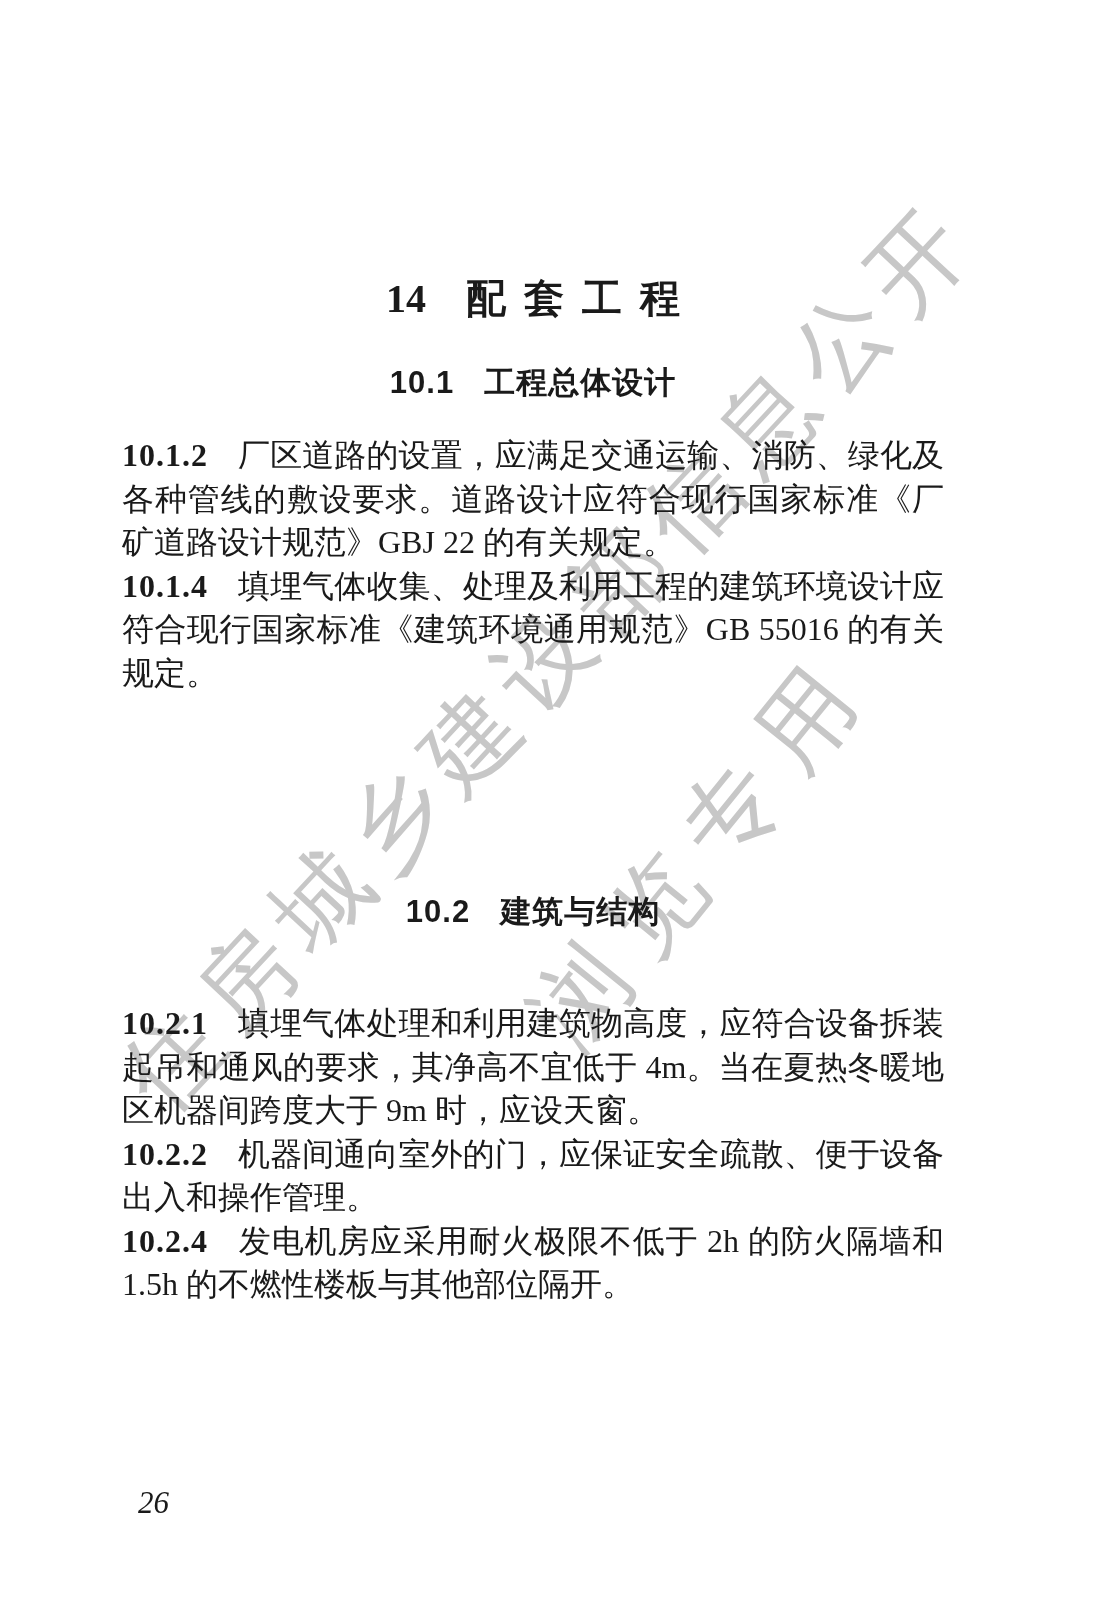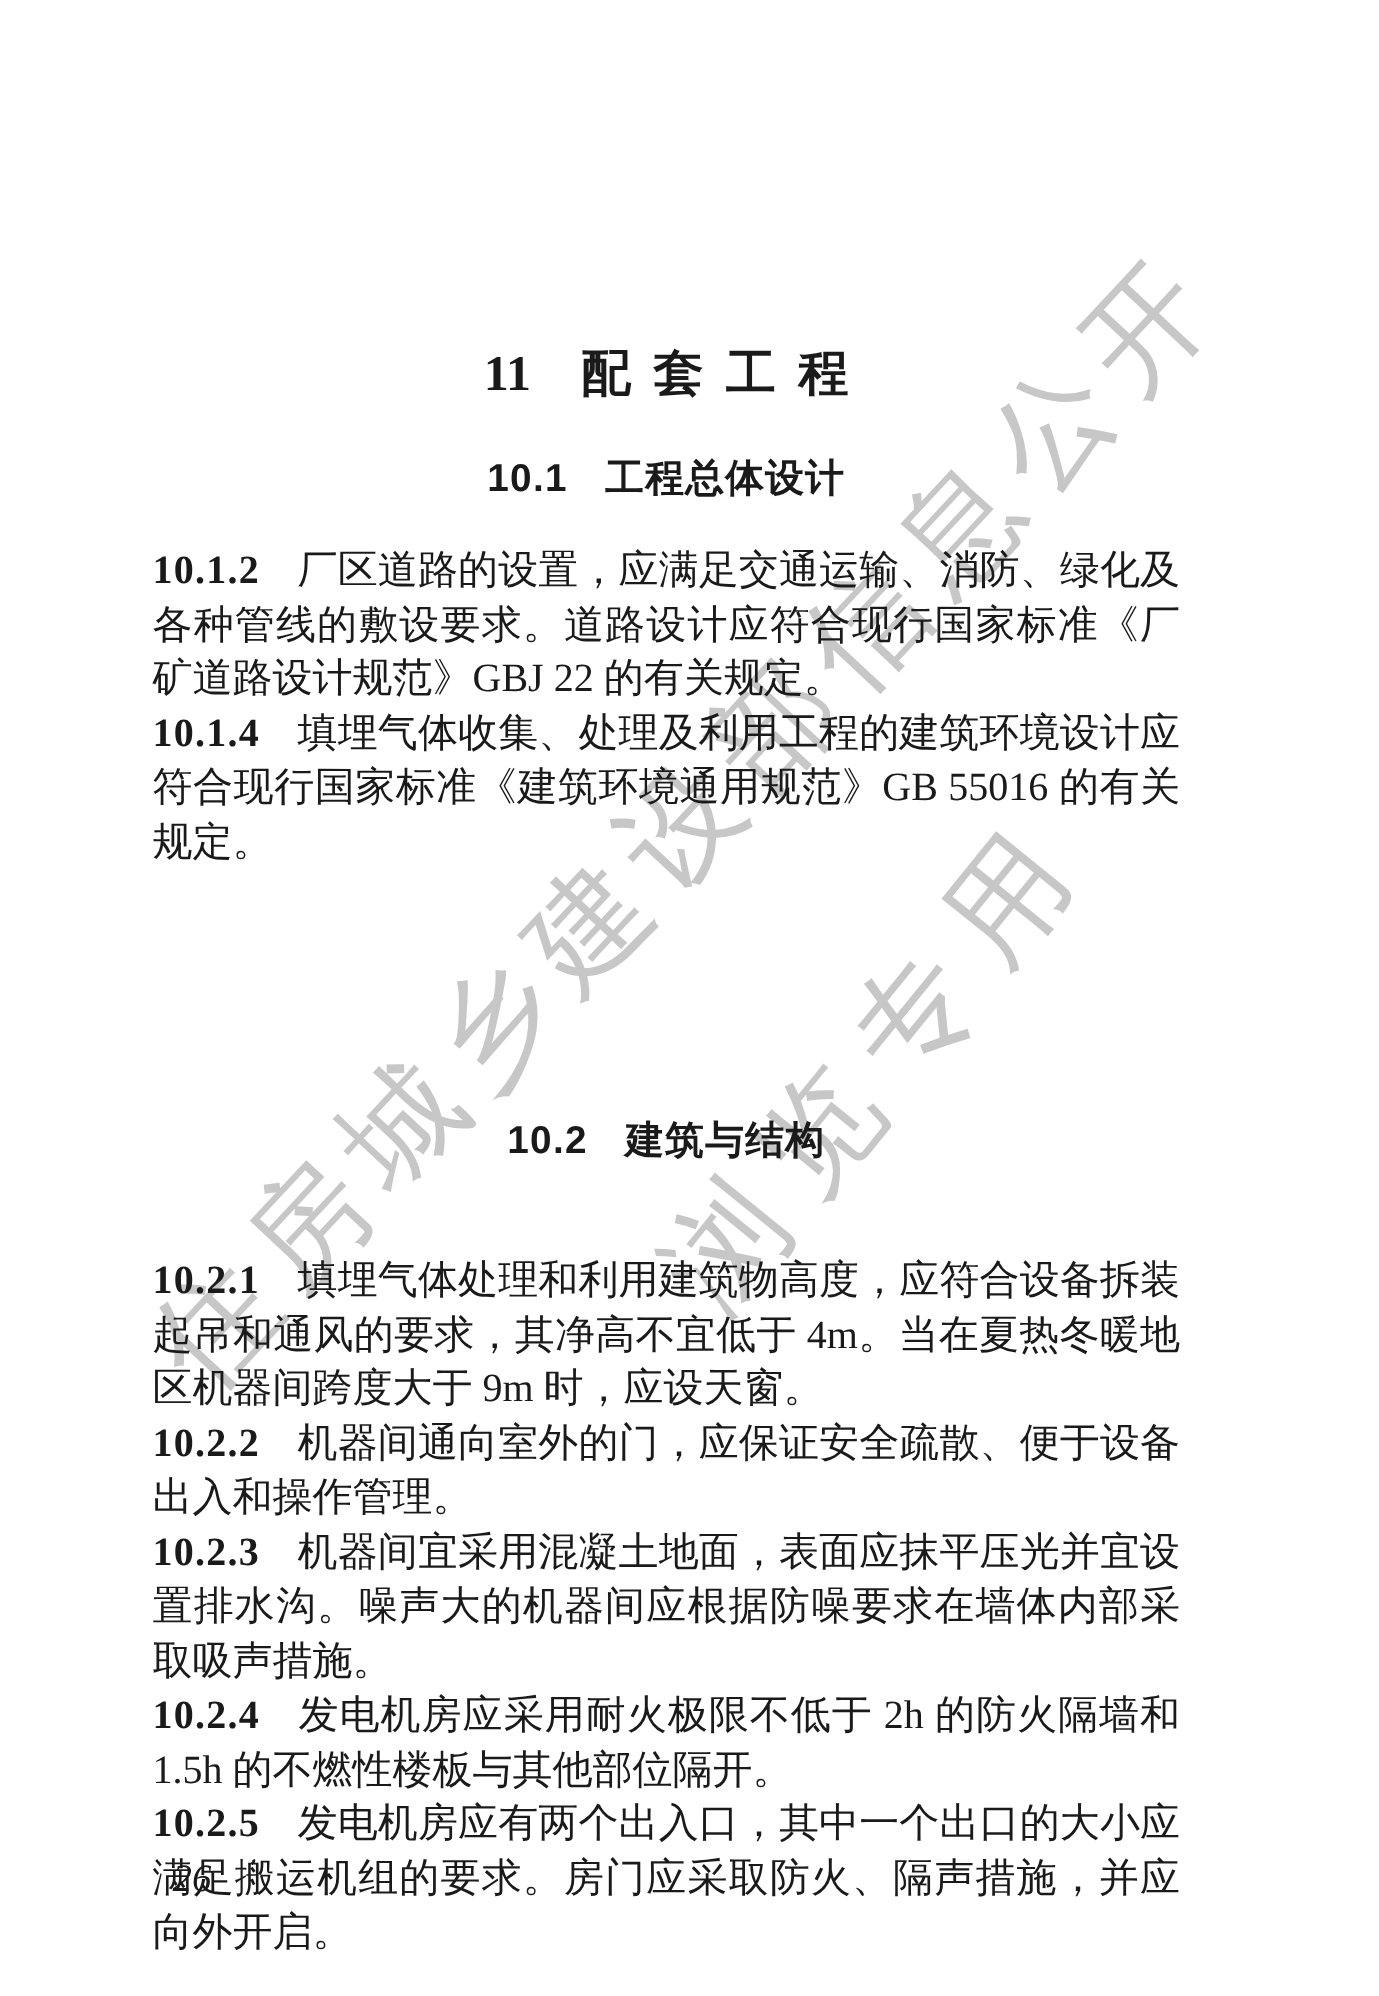--- a/index.html
+++ b/index.html
@@ -93,40 +93,38 @@
 <body>
 
 <div class="page">
 
   <div class="watermark wm1">住房城乡建设部信息公开</div>
   <div class="watermark wm2">浏览专用</div>
 
   <div class="content">
 
     <div class="chapter-title">
-      <span class="ch-num">11</span><span class="ch-text">配套工程</span>
+      <span class="ch-num">14</span><span class="ch-text">配套工程</span>
     </div>
 
     <div class="sec-heading h1">
       <span class="sec-num">10.1</span><span class="sec-title">工程总体设计</span>
     </div>
 
     <div class="body-block b1">
       <p class="clause"><span class="cnum">10.1.2</span><span class="ctext">厂区道路的设置，应满足交通运输、消防、绿化及各种管线的敷设要求。道路设计应符合现行国家标准《厂矿道路设计规范》GBJ 22 的有关规定。</span></p>
       <p class="clause"><span class="cnum">10.1.4</span><span class="ctext">填埋气体收集、处理及利用工程的建筑环境设计应符合现行国家标准《建筑环境通用规范》GB 55016 的有关规定。</span></p>
     </div>
 
     <div class="sec-heading h2">
       <span class="sec-num">10.2</span><span class="sec-title">建筑与结构</span>
     </div>
 
     <div class="body-block b2">
       <p class="clause"><span class="cnum">10.2.1</span><span class="ctext">填埋气体处理和利用建筑物高度，应符合设备拆装起吊和通风的要求，其净高不宜低于 4m。当在夏热冬暖地区机器间跨度大于 9m 时，应设天窗。</span></p>
       <p class="clause"><span class="cnum">10.2.2</span><span class="ctext">机器间通向室外的门，应保证安全疏散、便于设备出入和操作管理。</span></p>
-      <p class="clause"><span class="cnum">10.2.3</span><span class="ctext">机器间宜采用混凝土地面，表面应抹平压光并宜设置排水沟。噪声大的机器间应根据防噪要求在墙体内部采取吸声措施。</span></p>
       <p class="clause"><span class="cnum">10.2.4</span><span class="ctext">发电机房应采用耐火极限不低于 2h 的防火隔墙和 1.5h 的不燃性楼板与其他部位隔开。</span></p>
-      <p class="clause"><span class="cnum">10.2.5</span><span class="ctext">发电机房应有两个出入口，其中一个出口的大小应满足搬运机组的要求。房门应采取防火、隔声措施，并应向外开启。</span></p>
     </div>
 
     <div class="page-number">26</div>
 
   </div>
 </div>
 
 </body></html>

